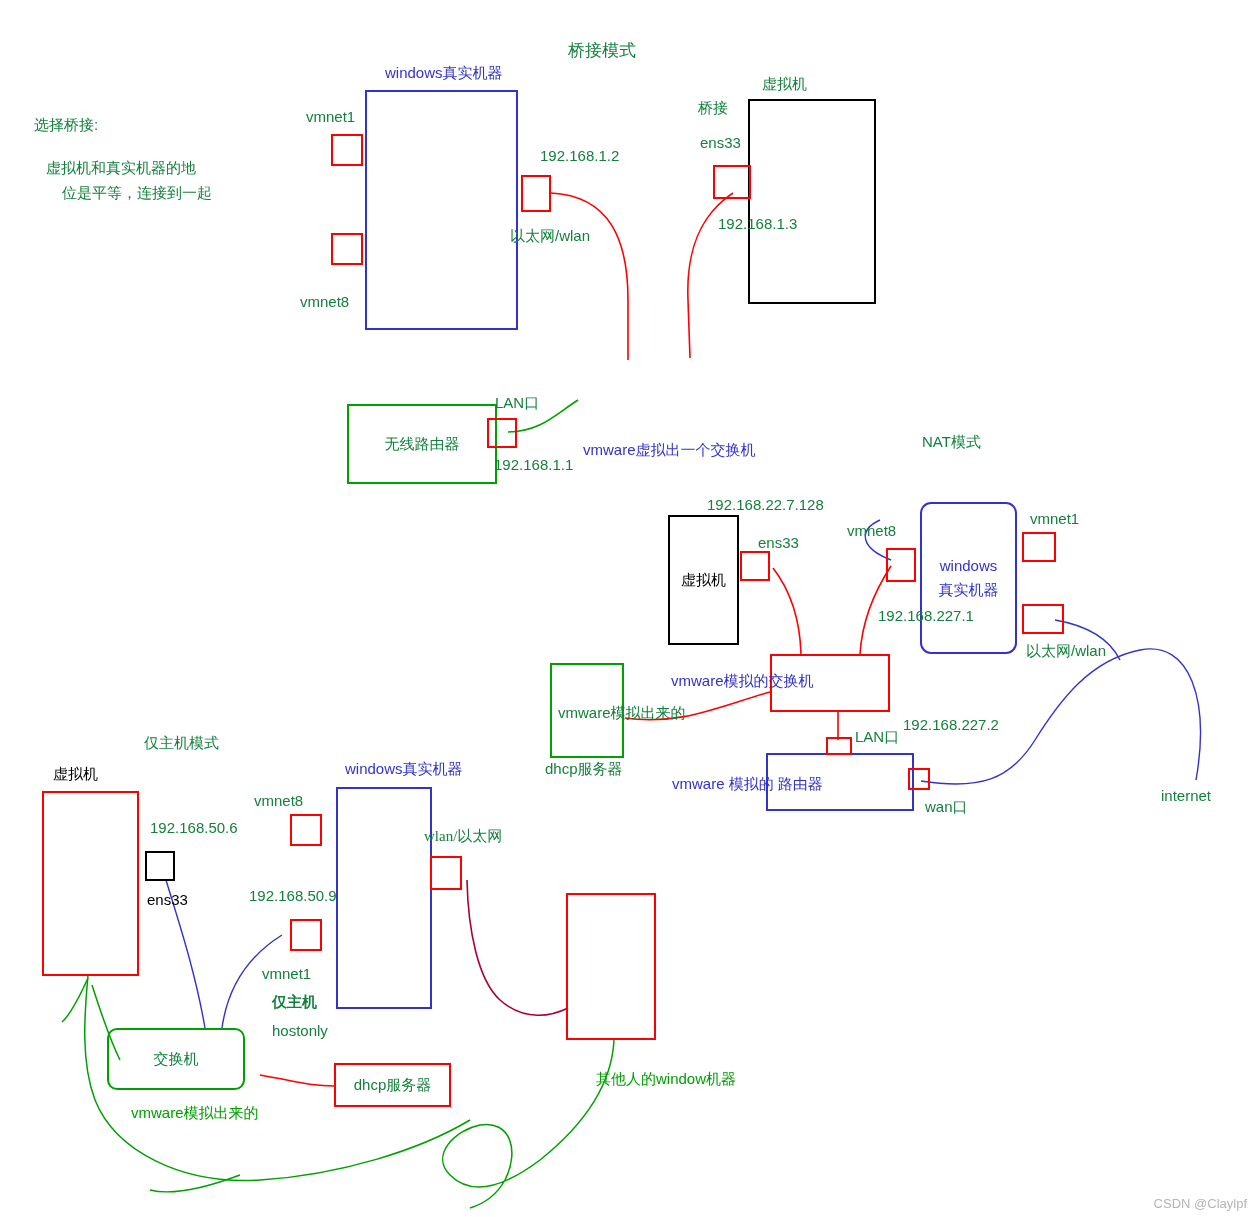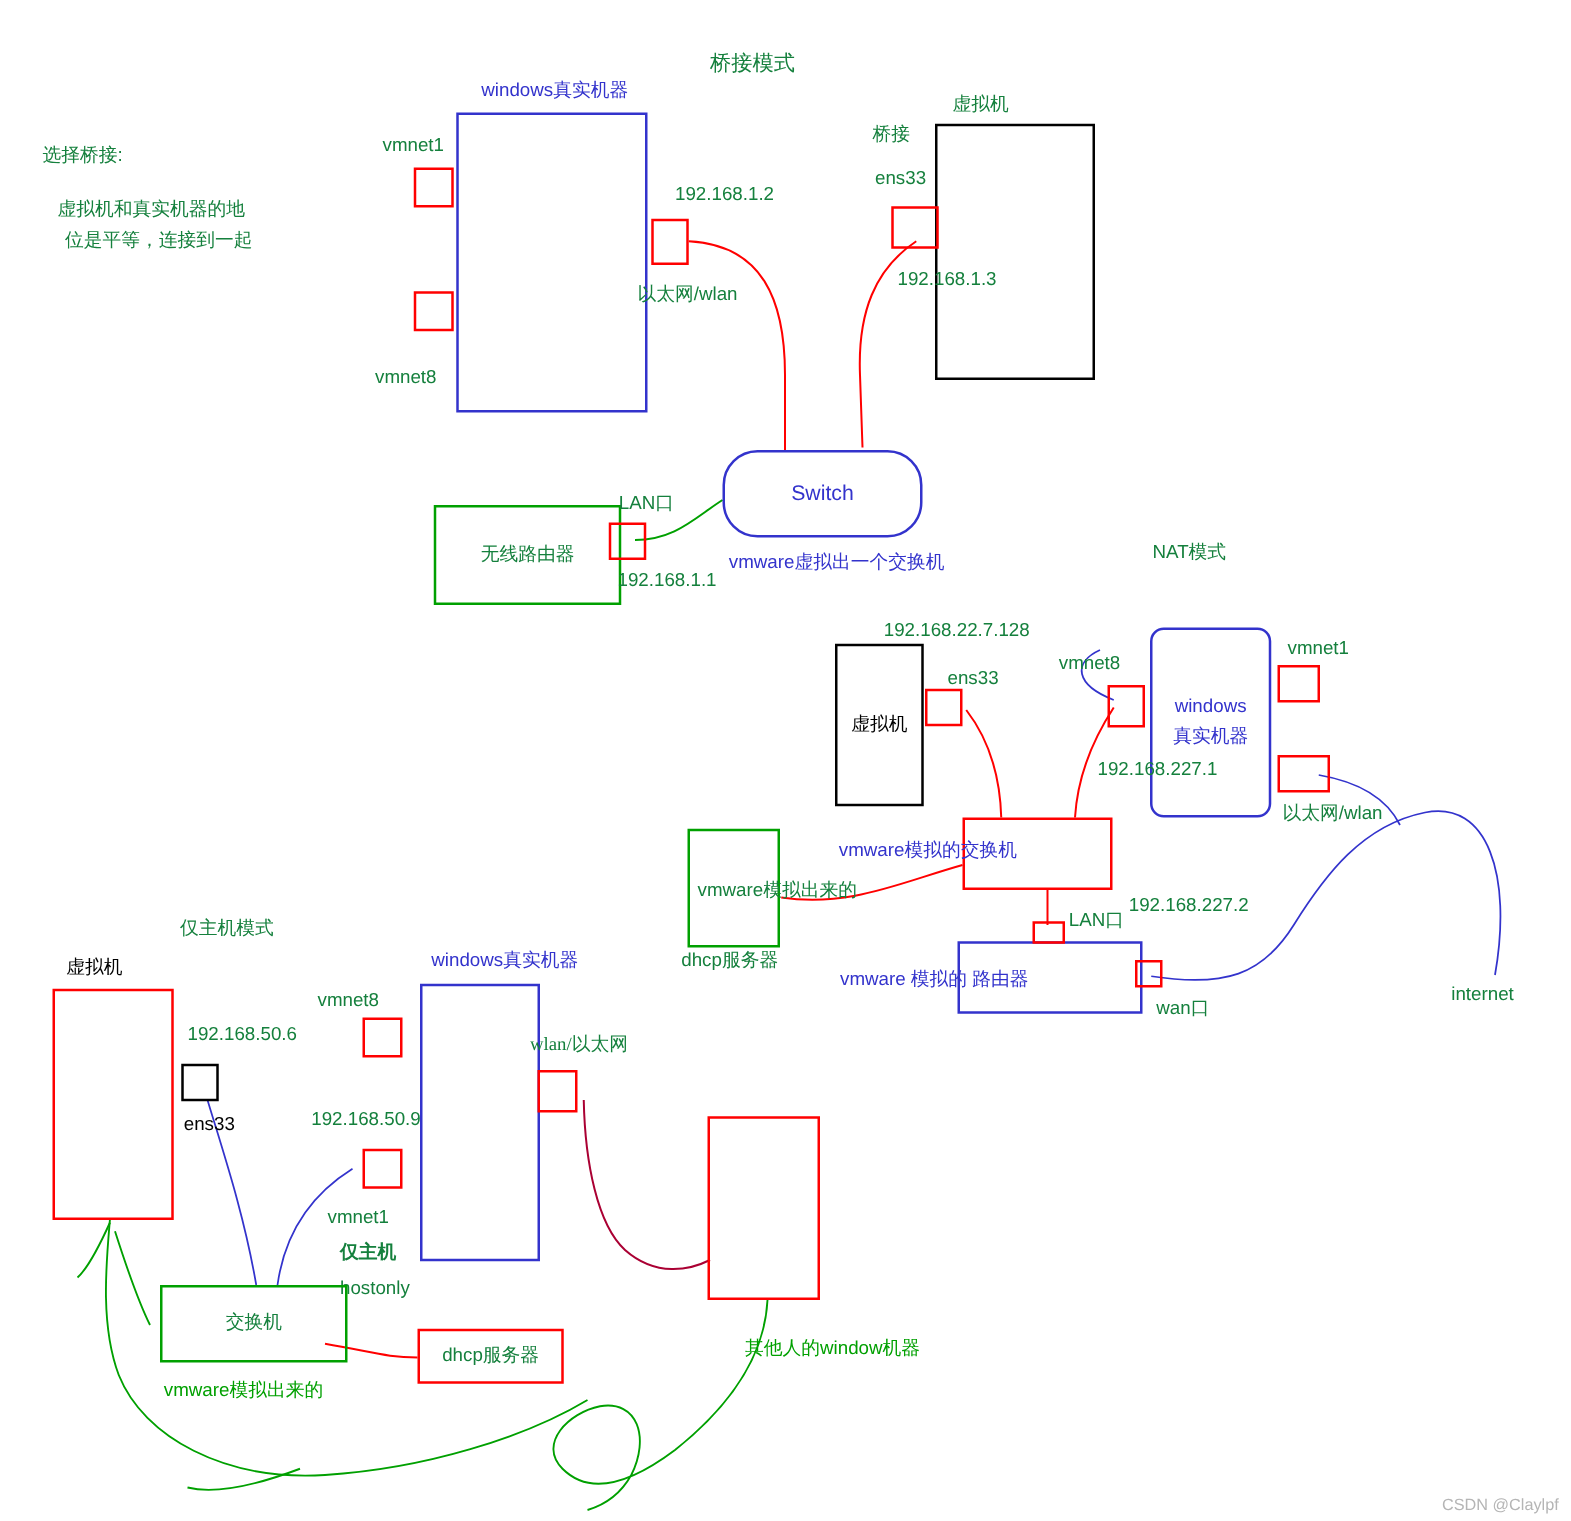--- a/index.html
+++ b/index.html
@@ -101,44 +101,41 @@
     <path d="M92,985 C100,1010 110,1040 120,1060" stroke="#00a000" stroke-width="1.5" fill="none"></path>
     <path d="M88,978 C78,1000 70,1015 62,1022" stroke="#00a000" stroke-width="1.5" fill="none"></path>
     <path d="M614,1040 C612,1080 590,1120 540,1160 C500,1190 470,1195 450,1175 C430,1155 455,1130 480,1125 C510,1120 520,1150 505,1180 C495,1198 480,1205 470,1208" stroke="#00a000" stroke-width="1.5" fill="none"></path>
     <path d="M240,1175 C200,1190 170,1195 150,1190" stroke="#00a000" stroke-width="1.5" fill="none"></path>
   </svg>
 
   <div class="lbl fs17 c-red" style="left:568px; top:40px;">桥接模式</div>
 
   <div class="lbl fs15 c-red" style="left:34px; top:115px;">选择桥接:</div>
   <div class="lbl fs15 c-red" style="left:46px; top:158px;">虚拟机和真实机器的地</div>
-  <div class="lbl fs15 c-red" style="left:52px; top:183px;">位是平等，连接到一起</div>
+  <div class="lbl fs15 c-red" style="left:62px; top:183px;">位是平等，连接到一起</div>
 
   <div class="lbl fs15 c-blue" style="left:385px; top:63px;">windows真实机器</div>
   <div class="box box-blue" style="left:365px; top:90px; width:153px; height:240px;"></div>
 
   <div class="box box-red" style="left:331px; top:134px; width:32px; height:32px;"></div>
   <div class="lbl fs15 c-red" style="left:306px; top:129px; transform:translateY(-22px);">vmnet1</div>
   <div class="box box-red" style="left:331px; top:233px; width:32px; height:32px;"></div>
   <div class="lbl fs15 c-red" style="left:300px; top:292px;">vmnet8</div>
 
   <div class="box box-red" style="left:521px; top:175px; width:30px; height:37px;"></div>
   <div class="lbl fs15 c-red" style="left:540px; top:146px;">192.168.1.2</div>
   <div class="lbl fs15 c-red" style="left:510px; top:226px;">以太网/wlan</div>
 
   <div class="lbl fs15 c-red" style="left:762px; top:74px;">虚拟机</div>
   <div class="box box-black" style="left:748px; top:99px; width:128px; height:205px;"></div>
   <div class="lbl fs15 c-red" style="left:698px; top:98px;">桥接</div>
   <div class="lbl fs15 c-red" style="left:700px; top:133px;">ens33</div>
   <div class="box box-red" style="left:713px; top:165px; width:38px; height:34px;"></div>
   <div class="lbl fs15 c-red" style="left:718px; top:214px;">192.168.1.3</div>
 
-  <div class="box box-blue" style="left:578px; top:360px; width:160px; height:70px; border-radius:28px;">
-    <div class="box-label fs17 c-blue">Switch</div>
-  </div>
   <div class="lbl fs15 c-blue" style="left:583px; top:440px;">vmware虚拟出一个交换机</div>
 
   <div class="box box-green" style="left:347px; top:404px; width:150px; height:80px;">
     <div class="box-label fs15 c-red">无线路由器</div>
   </div>
   <div class="box box-red" style="left:487px; top:418px; width:30px; height:30px;"></div>
   <div class="lbl fs15 c-red" style="left:495px; top:393px;">LAN口</div>
   <div class="lbl fs15 c-red" style="left:494px; top:455px;">192.168.1.1</div>
 
   <div class="lbl fs15 c-red" style="left:922px; top:432px;">NAT模式</div>
@@ -191,21 +188,21 @@
   <div class="box box-red" style="left:290px; top:814px; width:32px; height:32px;"></div>
   <div class="lbl fs15 c-red" style="left:254px; top:791px;">vmnet8</div>
   <div class="box box-red" style="left:430px; top:856px; width:32px; height:34px;"></div>
   <div class="lbl fs15 c-red" style="left:424px; top:827px;font-family:Liberation Serif, serif;">wlan/以太网</div>
   <div class="box box-red" style="left:290px; top:919px; width:32px; height:32px;"></div>
   <div class="lbl fs15 c-red" style="left:249px; top:886px;">192.168.50.9</div>
   <div class="lbl fs15 c-red" style="left:262px; top:964px;">vmnet1</div>
   <div class="lbl fs15 c-red" style="left:272px; top:992px;font-weight:bold;">仅主机</div>
   <div class="lbl fs15 c-red" style="left:272px; top:1021px;">hostonly</div>
 
-  <div class="box box-green" style="left:128px; top:1028px; width:150px; height:62px;">
+  <div class="box box-green" style="left:107px; top:1028px; width:138px; height:62px;border-radius:10px;">
     <div class="box-label fs15 c-red">交换机</div>
   </div>
   <div class="lbl fs15 c-green" style="left:131px; top:1103px;">vmware模拟出来的</div>
 
   <div class="box box-red" style="left:334px; top:1063px; width:117px; height:44px;">
     <div class="box-label fs15 c-red">dhcp服务器</div>
   </div>
 
   <div class="box box-red" style="left:566px; top:893px; width:90px; height:147px;"></div>
   <div class="lbl fs15 c-green" style="left:596px; top:1069px;">其他人的window机器</div>

